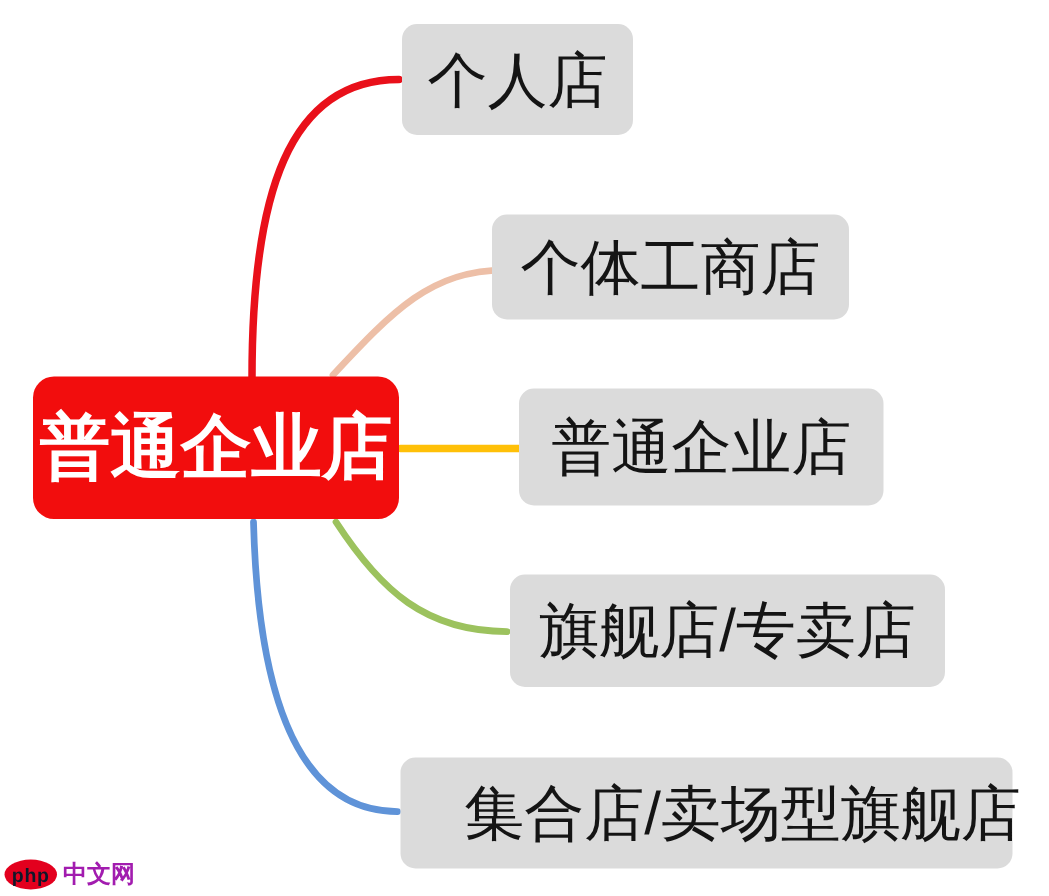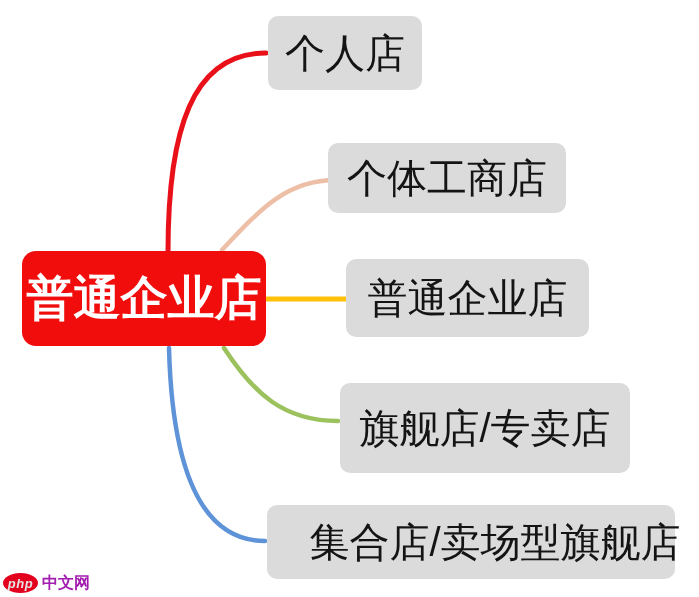--- a/index.html
+++ b/index.html
@@ -44,40 +44,39 @@
   .child-node {
     background: #dbdbdb;
     border-radius: 10px;
     color: #141414;
     font-size: 40px;
     font-weight: normal;
   }
   .node-personal     { left: 268px; top: 16px;  width: 154px; height: 74px; }
   .node-individual   { left: 328px; top: 143px; width: 238px; height: 70px; }
   .node-enterprise   { left: 346px; top: 259px; width: 243px; height: 78px; }
-  .node-flagship     { left: 340px; top: 383px; width: 290px; height: 90px; }
+  .node-flagship     { left: 340px; top: 383px; width: 290px; height: 75px; }
   .node-collection   { left: 267px; top: 505px; width: 408px; height: 74px; padding-left: 48px; }
   .watermark {
     position: absolute;
     left: 3px; top: 572px;
     display: flex;
     align-items: center;
     height: 22px;
   }
   .wm-oval {
     display: flex;
     align-items: center;
     justify-content: center;
     width: 35px; height: 20px;
     background: #e3001e;
     border-radius: 50%;
-    color: #e5e5e5;
+    color: #0f172a;
     font-size: 13px;
     font-weight: bold;
-    font-style: italic;
     letter-spacing: 0.5px;
   }
   .wm-text {
     margin-left: 4px;
     color: #a21caf;
     font-size: 16px;
     font-weight: bold;
   }
 </style>
 </head>

